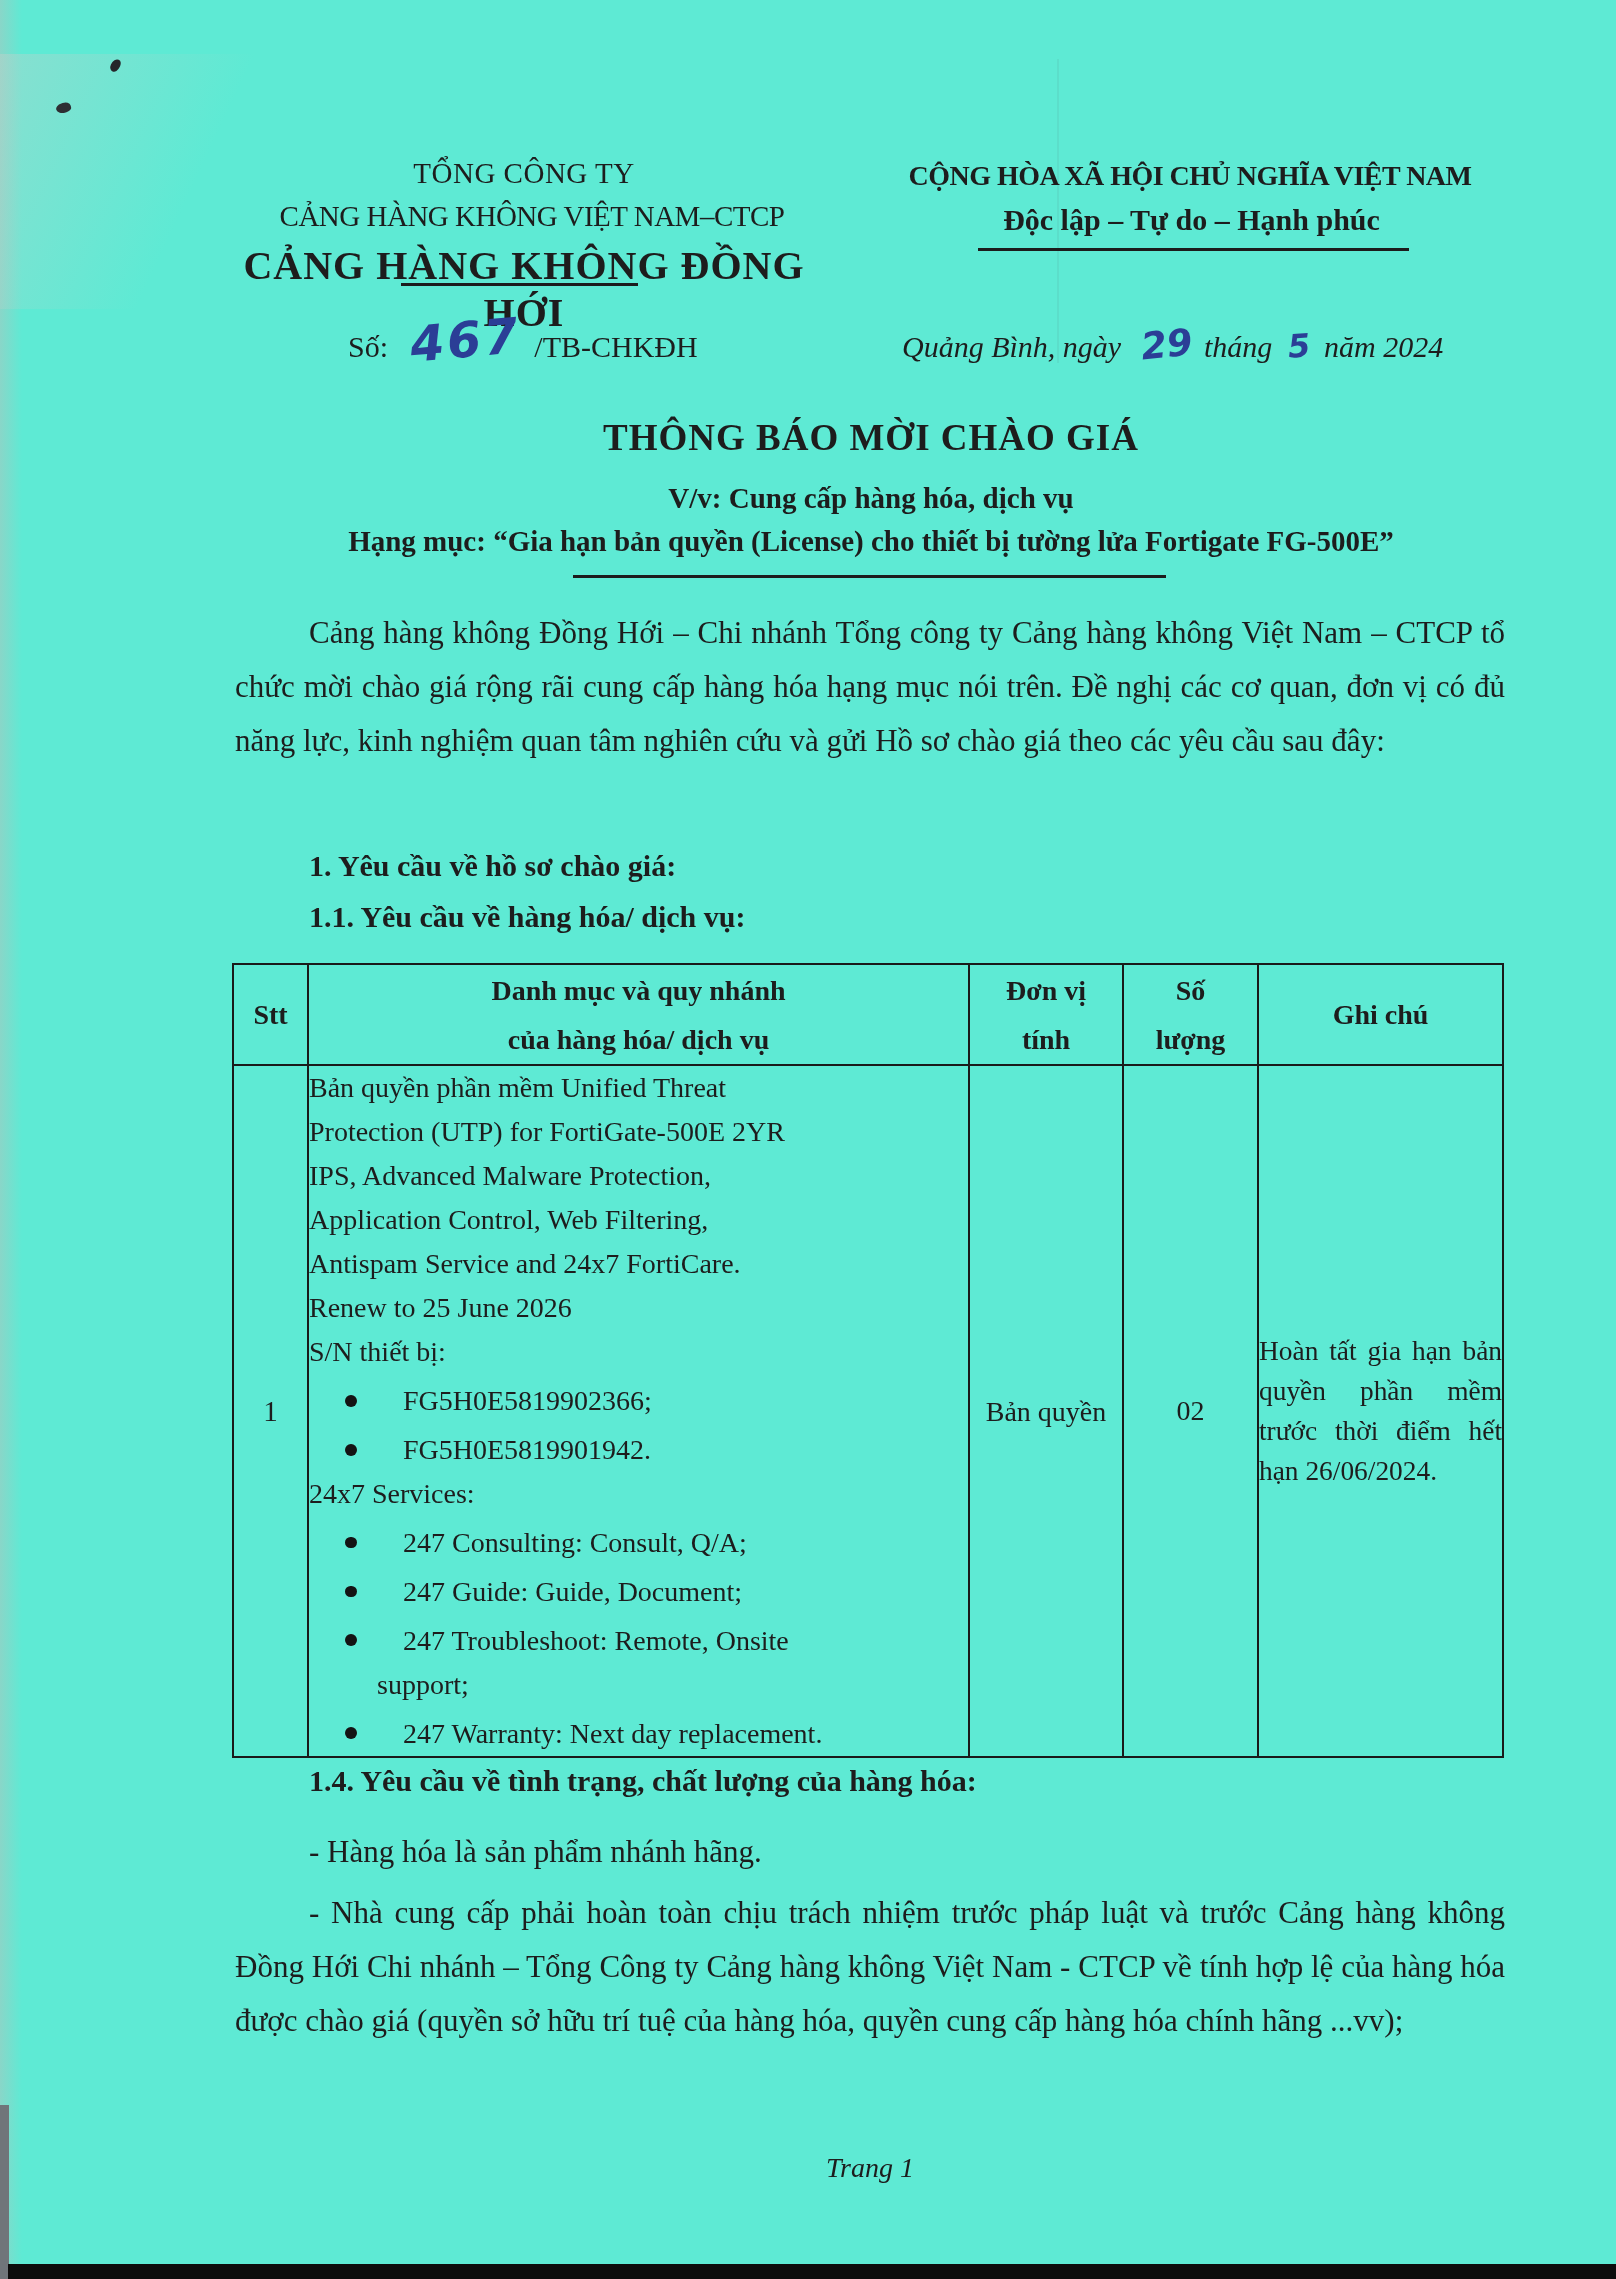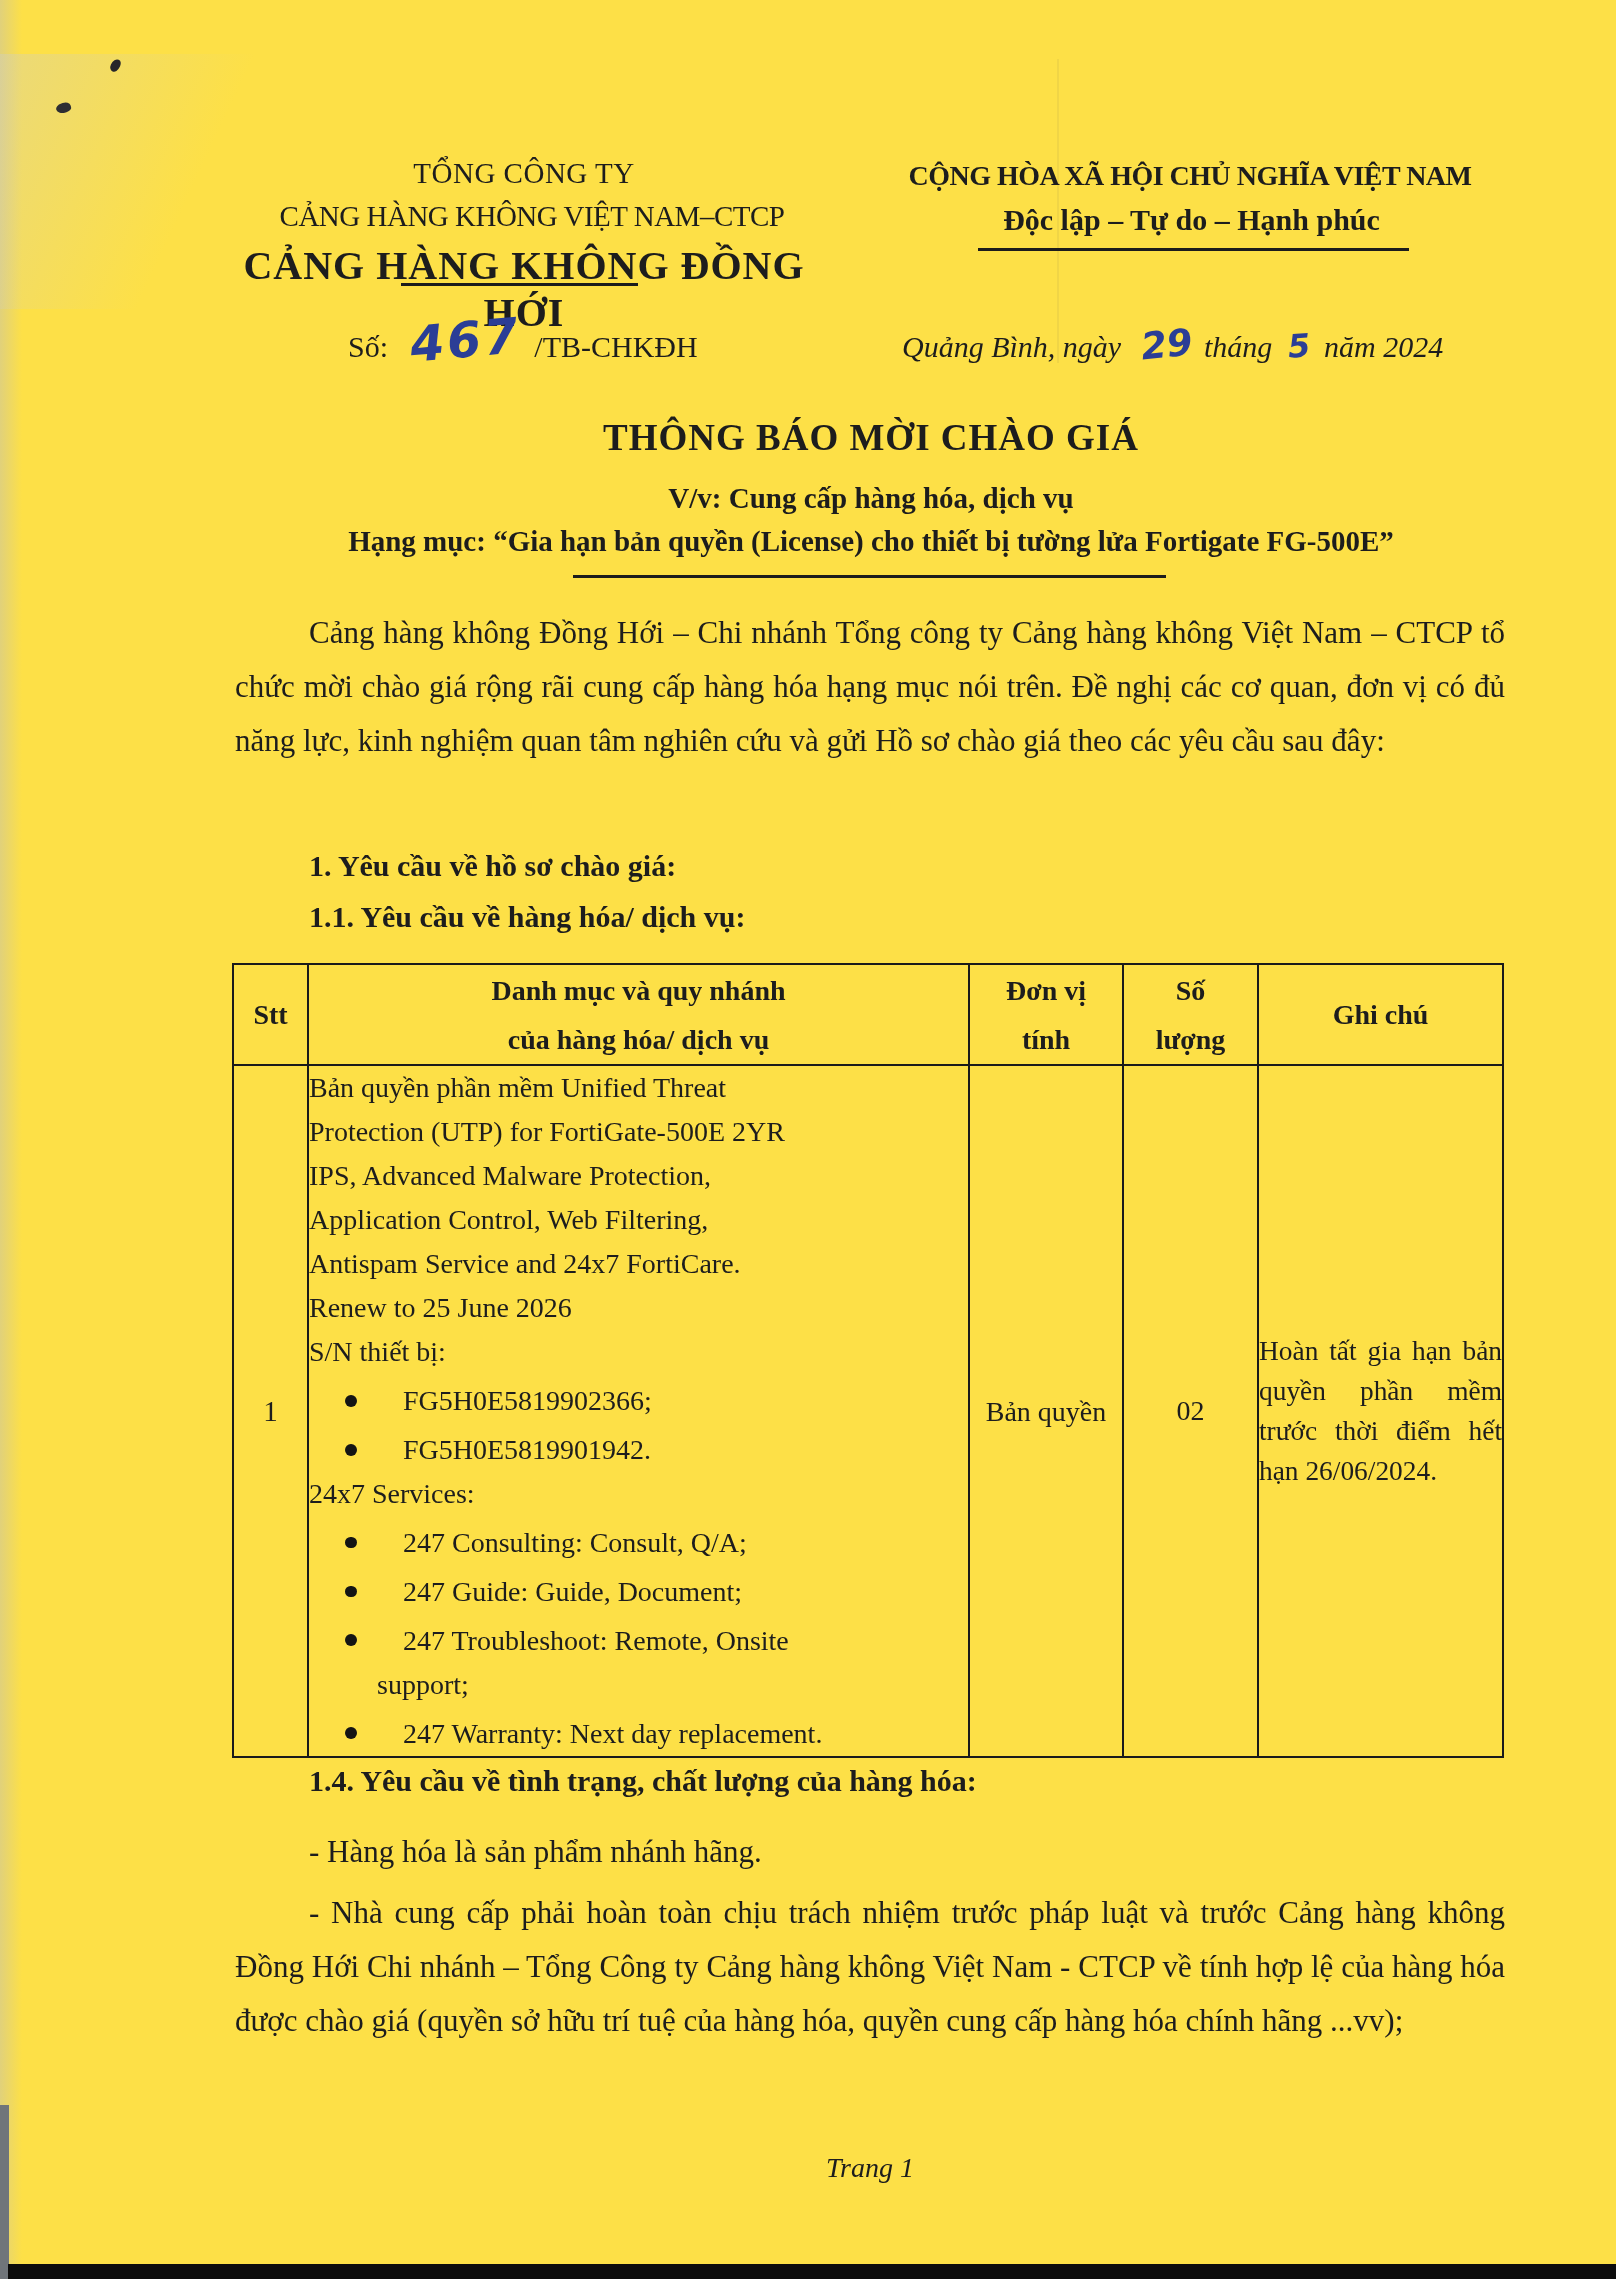--- a/index.html
+++ b/index.html
@@ -1,21 +1,21 @@
 <!DOCTYPE html>
 <html><head>
 <meta charset="utf-8">
 <style>
   html, body { margin: 0; padding: 0; background: #e8e8e6; }
   .page {
     position: relative;
     width: 1616px;
     height: 2280px;
     margin: 0 auto;
-    background: #fde047;
+    background: #5eead4;
     font-family: "Liberation Serif", "DejaVu Serif", serif;
     color: #1d1d1d;
     overflow: hidden;
   }
   
   .edge-left-shade {
     position: absolute; left: 0; top: 0; width: 21.6px; height: 100%;
     background: linear-gradient(90deg, rgba(190,190,186,0.45), rgba(252,252,250,0));
   }
   .shade-top-left {

